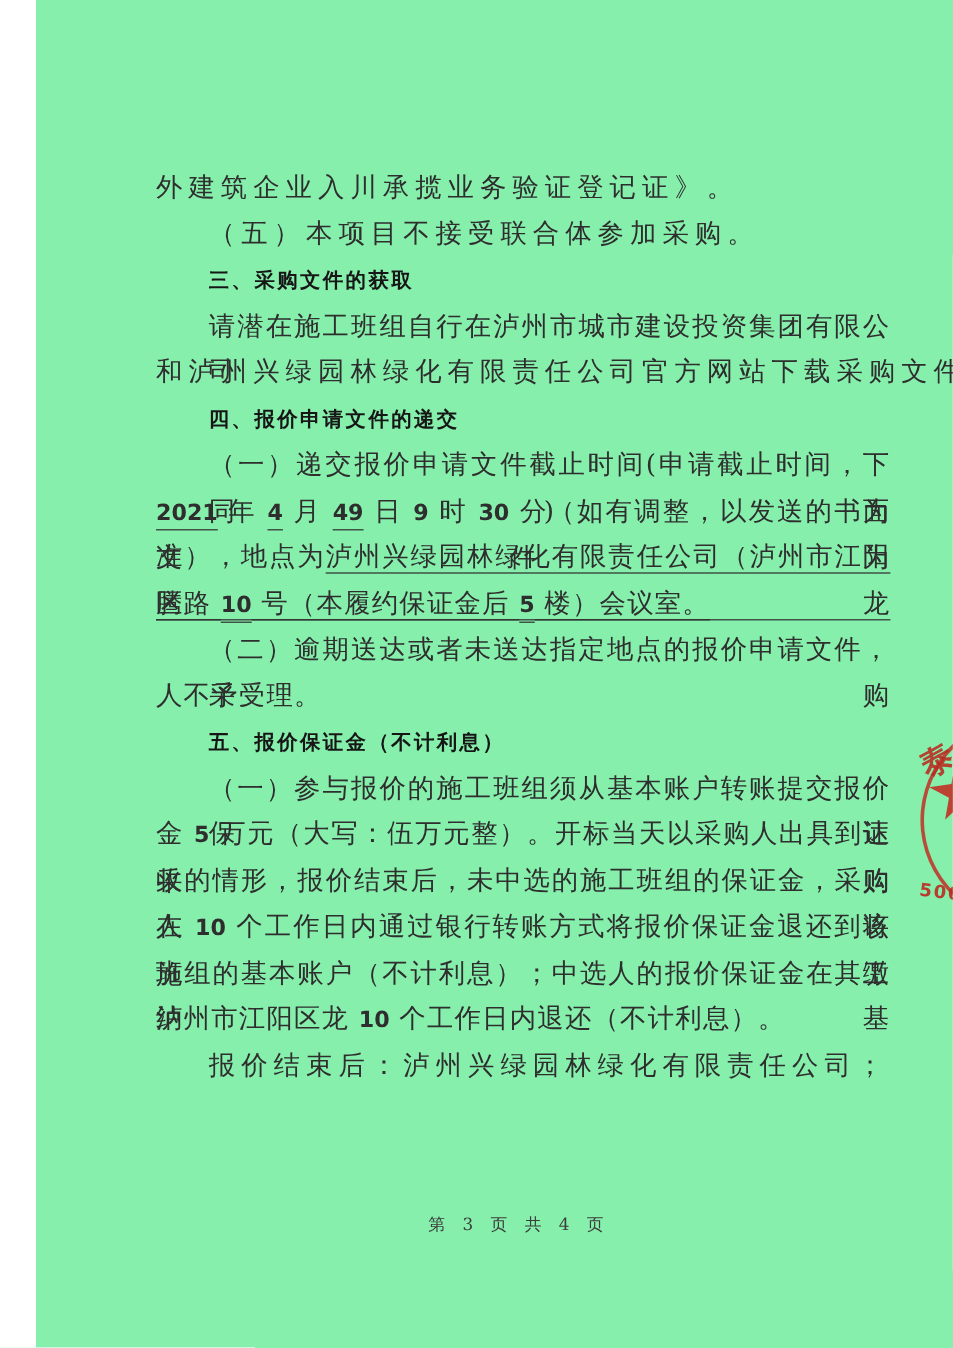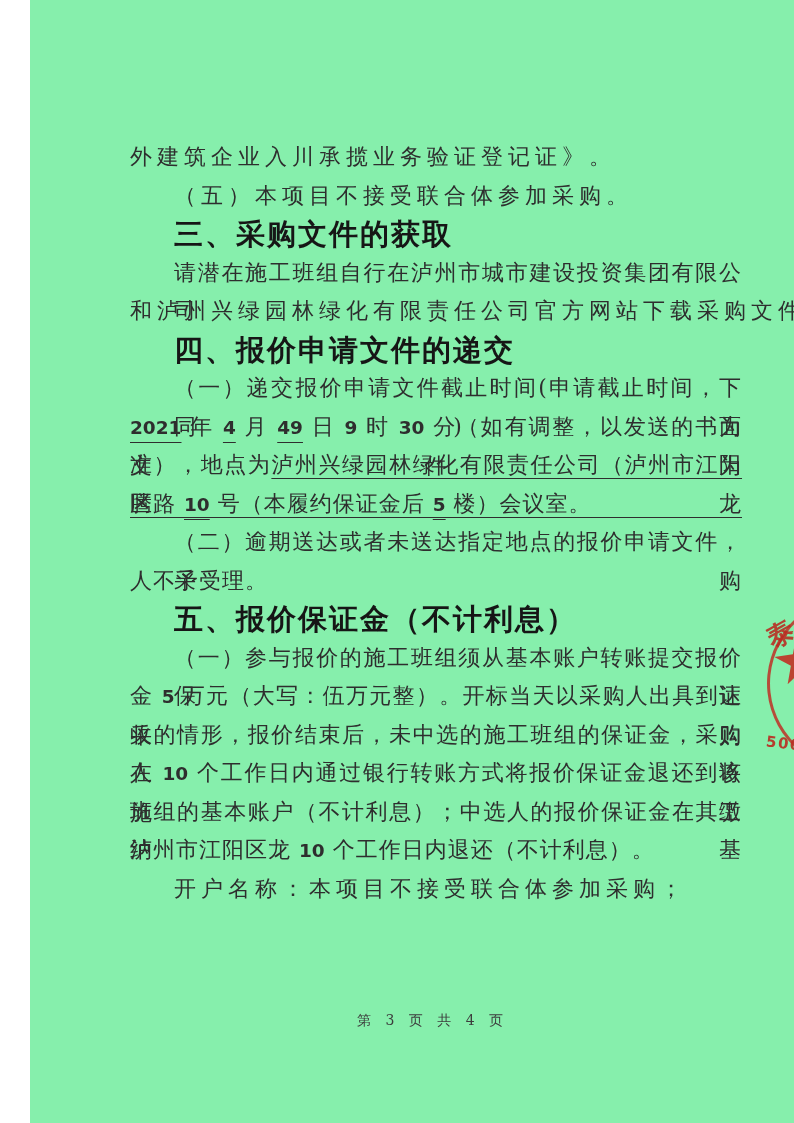--- a/index.html
+++ b/index.html
@@ -30,21 +30,21 @@
     text-align:justify;
     text-align-last:justify;
     letter-spacing:1px;
   }
   .line.indent{ padding-left:44px; }
   .line.spread{ letter-spacing:5px; }
   .line.heading{
     font-family:"DejaVu Sans","Liberation Sans",sans-serif;
     font-weight:bold;
     color:#161616;
-    font-size:29px;
+    font-size:17px;
     letter-spacing:2px;
   }
   .run{ }
   .run.u{
     text-decoration:underline;
     text-underline-offset:6px;
     text-decoration-thickness:1px;
   }
   .run.num{
     font-family:"DejaVu Sans","Liberation Sans",sans-serif;
@@ -123,21 +123,21 @@
       <div class="line body"><span class="run u">腾路 </span><span class="run num u">10</span><span class="run u"> 号（本履约保证金后 </span><span class="run num u">5</span><span class="run u"> 楼）会议室。</span></div>
       <div class="line body indent justify"><span class="run">（二）逾期送达或者未送达指定地点的报价申请文件，采购</span></div>
       <div class="line body"><span class="run">人不予受理。</span></div>
       <div class="line heading indent"><span class="run">五、报价保证金（不计利息）</span></div>
       <div class="line body indent justify"><span class="run">（一）参与报价的施工班组须从基本账户转账提交报价保证</span></div>
       <div class="line body justify"><span class="run">金 </span><span class="run num">5</span><span class="run"> 万元（大写：伍万元整）。开标当天以采购人出具到达采购</span></div>
       <div class="line body justify"><span class="run">收的情形，报价结束后，未中选的施工班组的保证金，采购人将</span></div>
       <div class="line body justify"><span class="run">在 </span><span class="run num">10</span><span class="run"> 个工作日内通过银行转账方式将报价保证金退还到该施工</span></div>
       <div class="line body justify"><span class="run">班组的基本账户（不计利息）；中选人的报价保证金在其缴纳基</span></div>
       <div class="line body"><span class="run">泸州市江阳区龙 </span><span class="run num">10</span><span class="run"> 个工作日内退还（不计利息）。</span></div>
-      <div class="line body indent spread"><span class="run">开户名称：本项目不接受联合体参加采购；</span></div>
+      <div class="line body indent spread"><span class="run">报价结束后：泸州兴绿园林绿化有限责任公司；</span></div>
     </div>
 
   <div class="seal">
     <div class="seal-circle"></div>
     <div class="seal-text">泰化</div>
     <div class="seal-star">★</div>
     <div class="seal-number">50037</div>
   </div>
 
   <div class="footer">第 3 页 共 4 页</div>

